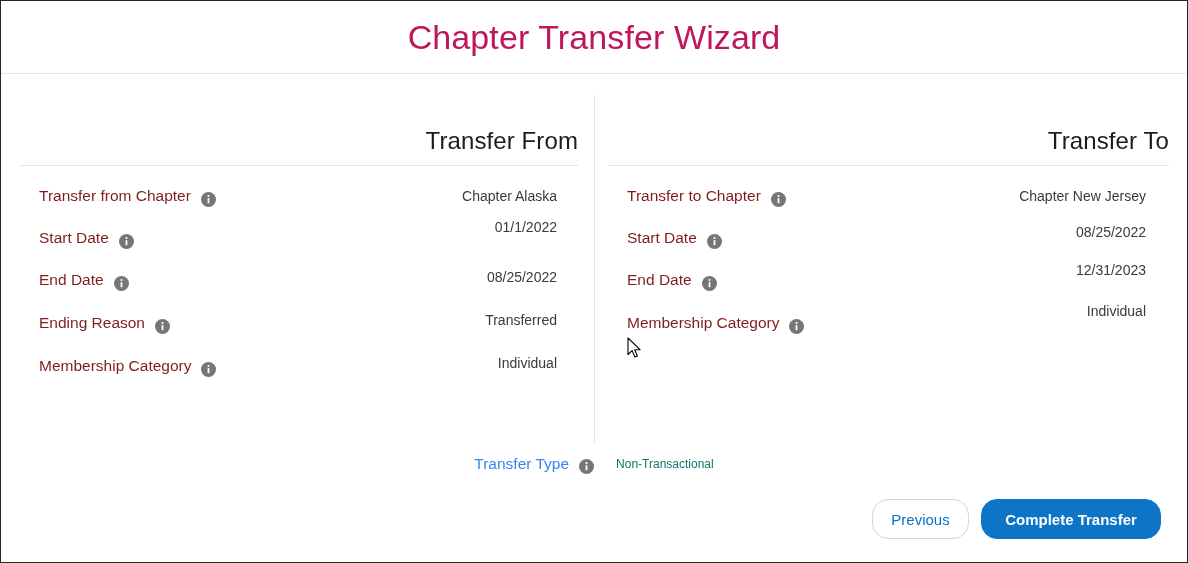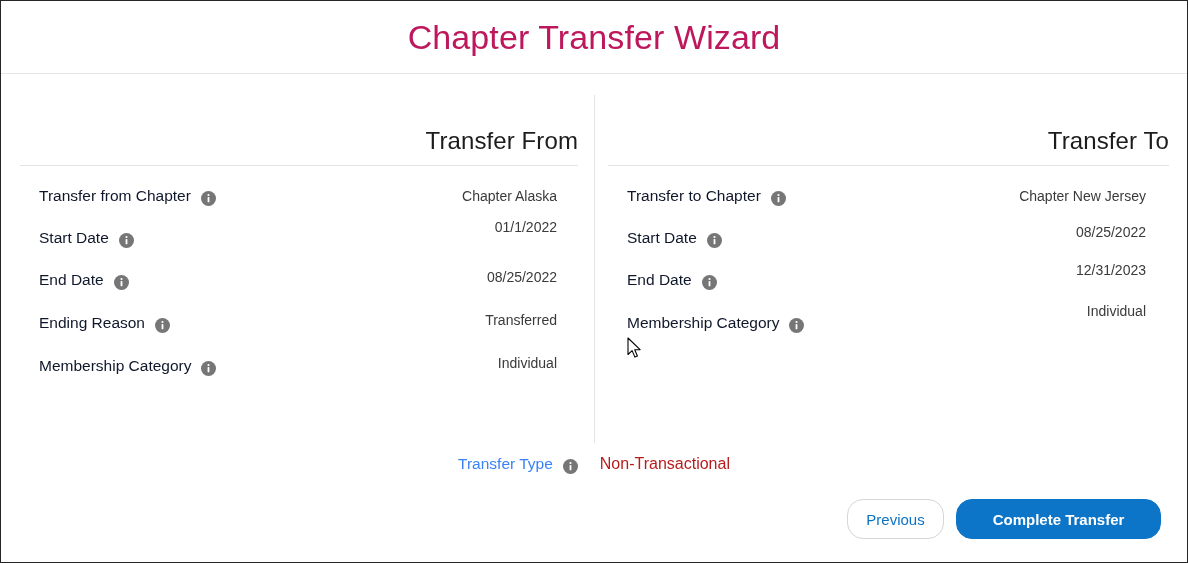--- a/index.html
+++ b/index.html
@@ -85,23 +85,23 @@
 
   .rows {
     position: relative;
     margin-top: 22px;
     height: 210px;
   }
 
   .field-label {
     position: absolute;
     display: flex;
-    align-items: flex-start;
+    align-items: flex-end;
     font-size: 15.5px;
-    color: #0f172a;
+    color: #7f1d1d;
     white-space: nowrap;
     line-height: 1;
   }
   .panel-left  .field-label { left: 19px; }
   .panel-right .field-label { left: 19px; }
 
   .field-value {
     position: absolute;
     right: 21px;
     font-size: 14px;
@@ -136,22 +136,22 @@
     align-items: center;
     justify-content: center;
   }
   .transfer-type-label {
     display: flex;
     font-size: 15.5px;
     color: #3b82f6;
     line-height: 1;
   }
   .transfer-type-value {
-    font-size: 16px;
-    color: #b91c1c;
+    font-size: 12px;
+    color: #0f766e;
     margin-left: 22px;
     line-height: 1;
   }
 
   
   .footer-actions {
     position: absolute;
     right: 26px;
     top: 424px;
     display: flex;
@@ -171,21 +171,21 @@
   }
   .btn-secondary {
     width: 97px;
     height: 40px;
     background: #ffffff;
     color: #0b72c4;
     border: 1px solid #d6d6d6;
     font-weight: 400;
   }
   .btn-primary {
-    width: 205px;
+    width: 180px;
     height: 40px;
     background: #0d75c8;
     color: #ffffff;
     border: 1px solid #0d75c8;
     font-weight: 700;
   }
 
   
   .cursor {
     position: absolute;

